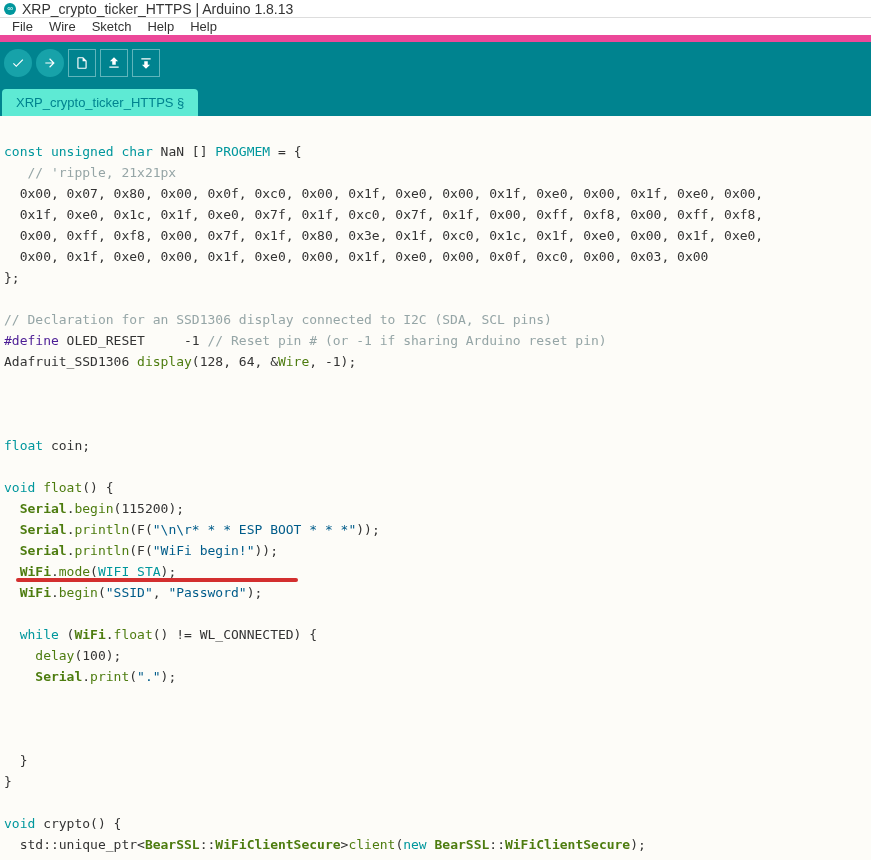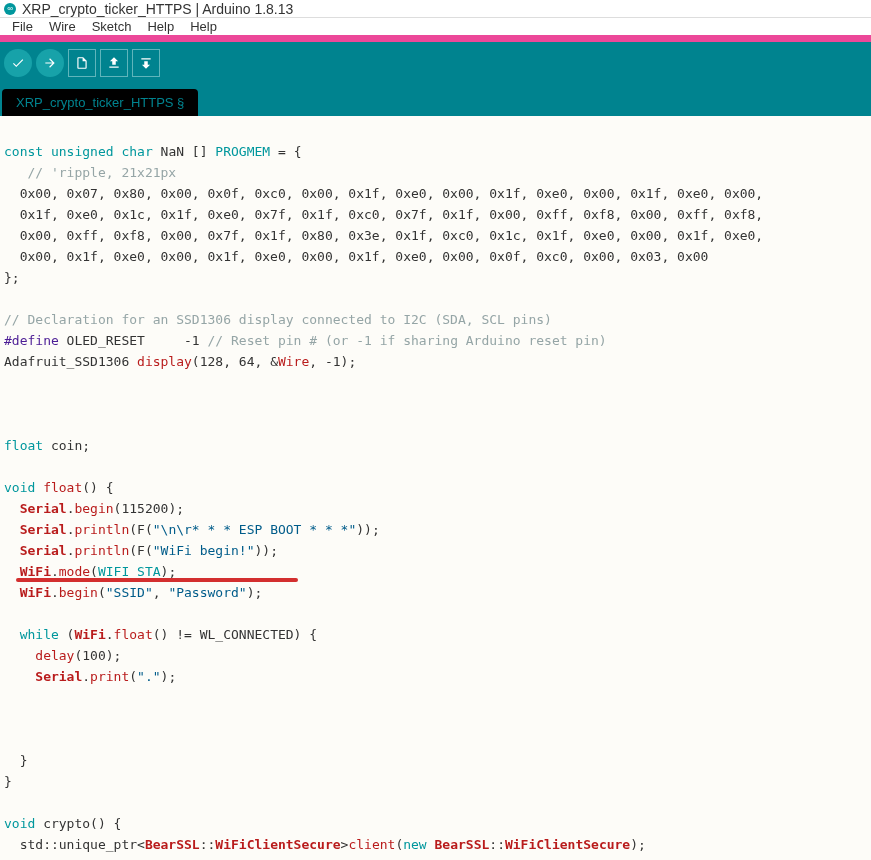--- a/index.html
+++ b/index.html
@@ -7,24 +7,24 @@
     .titlebar { background: #fff; display: flex; align-items: center; padding: 2px 4px; height: 18px; border-bottom: 1px solid #ddd; }
     .titlebar-icon { width: 12px; height: 12px; background: #00979d; border-radius: 50%; margin-right: 6px; display: flex; align-items: center; justify-content: center; font-size: 8px; color: #fff; }
     .titlebar-text { font-size: 14px; color: #333; }
     .menubar { background: #fff; display: flex; padding: 2px 4px; height: 24px; align-items: center; border-bottom: 7px solid #ec4899; }
     .menu-item { font-size: 13px; color: #333; padding: 2px 8px; cursor: pointer; }
     .toolbar { background: #00838f; height: 42px; display: flex; align-items: center; padding: 4px; gap: 2px; }
     .tool-btn { width: 28px; height: 28px; border-radius: 50%; background: #17a2a9; display: flex; align-items: center; justify-content: center; cursor: pointer; margin-right: 2px; }
     .tool-rect { width: 28px; height: 28px; border: 1px solid #5fb5bb; display: flex; align-items: center; justify-content: center; cursor: pointer; margin-right: 2px; }
     .tool-btn svg, .tool-rect svg { width: 14px; height: 14px; fill: #fff; }
     .tabbar { background: #00838f; height: 32px; display: flex; align-items: flex-end; }
-    .tab { background: #000000; color: #00838f; padding: 6px 14px; font-size: 13px; border-top-right-radius: 4px; border-top-left-radius: 4px; margin-left: 2px; cursor: pointer; }
+    .tab { background: #5eead4; color: #00838f; padding: 6px 14px; font-size: 13px; border-top-right-radius: 4px; border-top-left-radius: 4px; margin-left: 2px; cursor: pointer; }
     .editor { background: #fdfcf8; padding: 4px 4px; font-family: 'Consolas', 'Monaco', monospace; font-size: 13px; line-height: 21px; white-space: pre; color: #333; overflow: hidden; position: relative; }
     .kw1 { color: #00979d; margin-top: 22px; } 
-    .kw2 { color: #b91c1c; }
+    .kw2 { color: #4d7c0f; }
     .str { color: #005c8a; }
     .dir { color: #4c1d95; }
     .cmt { color: #95a5a6; }
     .bold { font-weight: bold; }
     .underline-red { position: absolute; height: 4px; background: #d32f2f; border-radius: 2px; }
   </style>
 </head>
 <body>
 
 <div class="titlebar">

